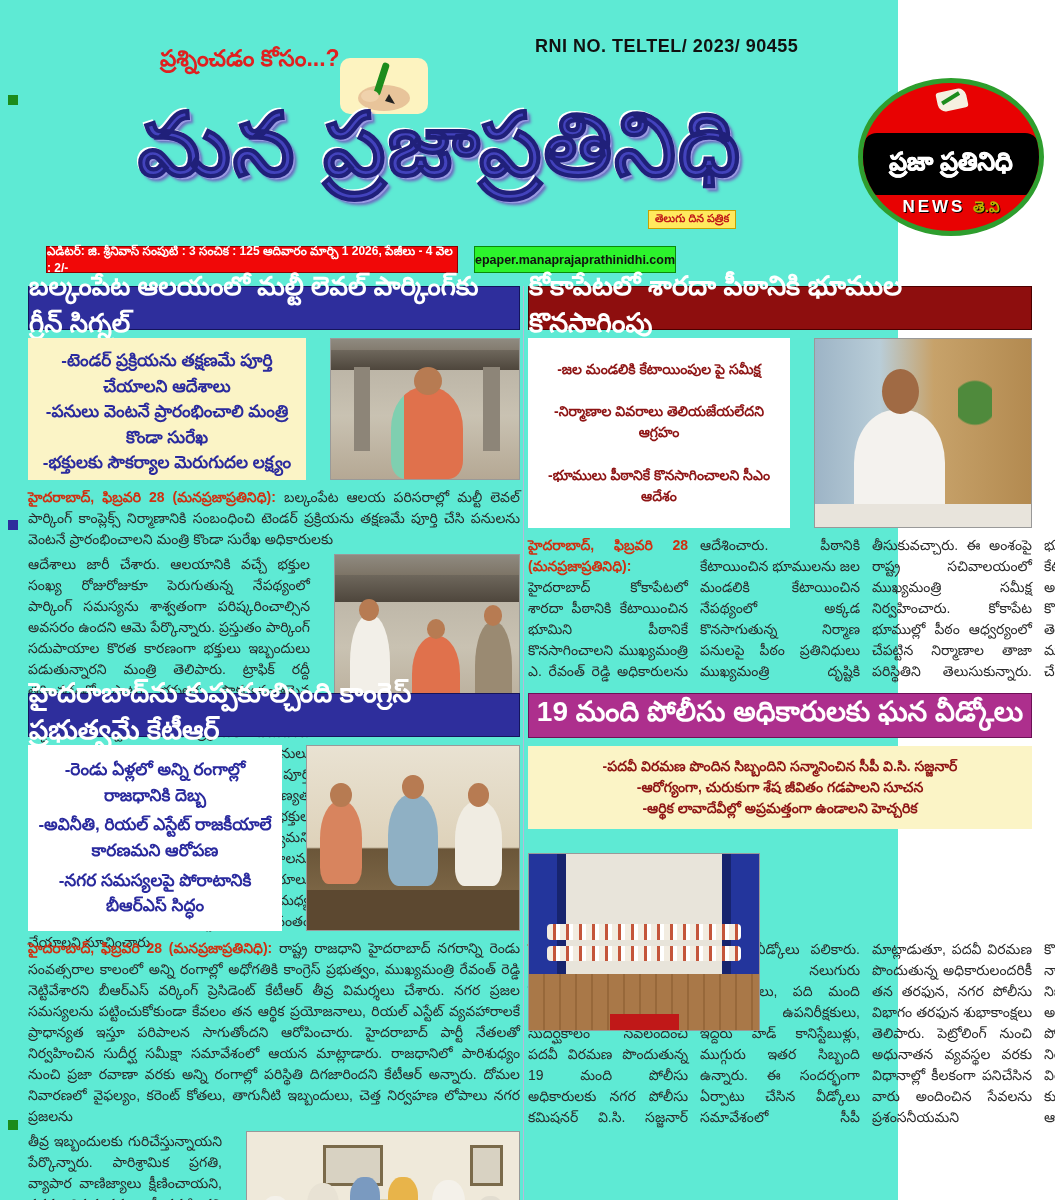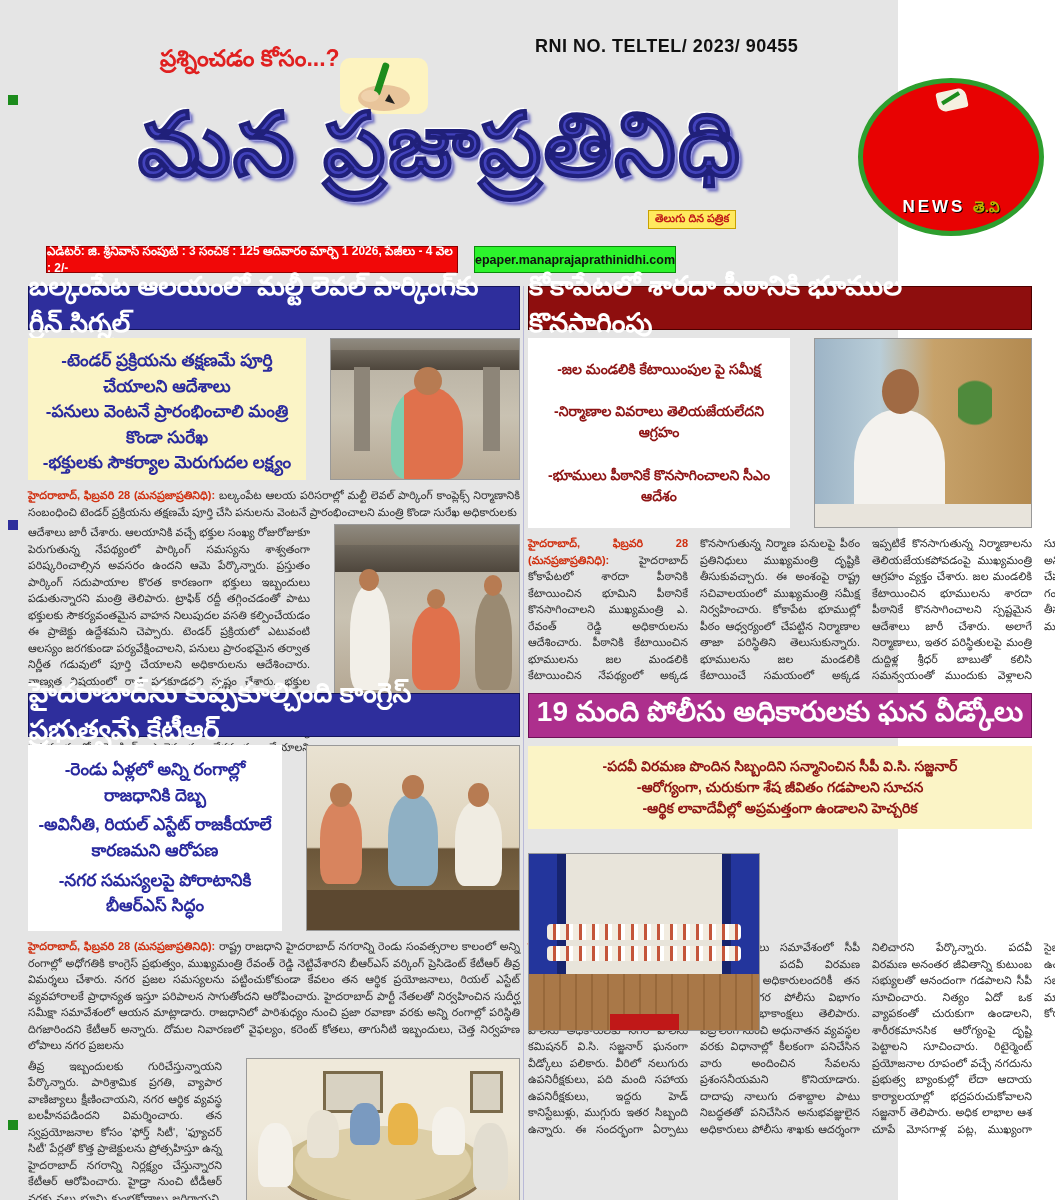--- a/index.html
+++ b/index.html
@@ -1,17 +1,17 @@
 <!DOCTYPE html>
 <html><head>
 <meta charset="utf-8">
 <style>
   * { margin:0; padding:0; box-sizing:border-box; }
   html,body { width:1055px; height:1200px; background:#fff; font-family:"Liberation Sans", sans-serif; overflow:hidden; }
-  .page { position:relative; width:898px; height:1200px; background:#e5e5e5; }
+  .page { position:relative; width:898px; height:1200px; background:#5eead4; }
 
   
   .regmark { position:absolute; width:10px; height:10px; }
   .tagline { position:absolute; left:160px; top:45px; color:#e02020; font-size:23px; font-weight:bold; }
   .rni { position:absolute; left:535px; top:36px; color:#111; font-size:18px; font-weight:bold; letter-spacing:0.5px; }
   .penbox { position:absolute; left:340px; top:58px; width:88px; height:56px; background:#fdf3c0; border-radius:10px; }
   .penbox svg { width:100%; height:100%; }
   .masthead { position:absolute; left:34px; top:86px; width:812px; text-align:center;
       font-size:88px; font-weight:900; color:#4343bd; line-height:1.35; letter-spacing:2px;
       text-shadow:-2px -2px 0 #ffffff, 2px 2px 0 #9a9ae2, 4px 4px 3px #6d6dc0; -webkit-text-stroke:1.5px #20207a; }
@@ -38,21 +38,21 @@
   .hbar-maroon { background:#8e0e0e; border:1px solid #4c0000; font-size:27px; height:44px; }
   .hbar-magenta { background:#ad2f8d; border:1px solid #6e1157; font-size:28px; height:45px; }
   .hbar-pink { background:#fb2e7e; border:1px solid #a80046; font-size:28px; height:48px; }
 
   .row { display:flex; gap:24px; margin-top:8px; }
   .bullets { flex:1; padding:10px 8px; display:flex; flex-direction:column; justify-content:space-around; text-align:center; font-weight:bold; }
   .bullets.yellow { background:#fbf4c6; }
   .bullets.bluetext { color:#2a2a9e; font-size:17px; line-height:1.5; }
   .bullets.maroontext { color:#8e1414; font-size:14px; line-height:1.5; }
 
-  .body-text { font-size:11px; line-height:1.5; color:#2b2b2b; text-align:justify; margin-top:7px; }
+  .body-text { font-size:14px; line-height:1.5; color:#2b2b2b; text-align:justify; margin-top:7px; }
   .dateline { color:#d03010; font-weight:bold; }
   .cols3 { column-count:3; column-gap:12px; }
 
   
   .photo { position:relative; overflow:hidden; border:1px solid #999; flex-shrink:0; }
   .ph-construct { background:linear-gradient(180deg,#8f8a80 0%,#7d7466 12%,#b9b2a4 13%,#c9c2b2 55%,#b5a894 100%); }
   .ph-beam { position:absolute; left:0; top:8%; width:100%; height:14%; background:linear-gradient(180deg,#6e675c,#4e463c); }
   .ph-pillar { position:absolute; width:9%; height:60%; top:20%; background:#8d8578; }
   .fig { position:absolute; border-radius:45% 45% 20% 20%; }
   .fig-head { position:absolute; border-radius:50%; background:#b77b52; }
@@ -82,20 +82,23 @@
       <polygon points="49,36 55,46 45,43" fill="#222"></polygon>
       <ellipse cx="30" cy="38" rx="9" ry="6" fill="#f0d2ac"></ellipse>
     </svg>
   </div>
 
   <div class="masthead">మన ప్రజాప్రతినిధి</div>
   <div class="masthead-sub">తెలుగు దిన పత్రిక</div>
 
   <div class="logo">
     <div class="logo-pen"></div>
+    <div class="logo-band">
+      <span>ప్రజా ప్రతినిధి</span>
+    </div>
     <div class="logo-news">
       <span>NEWS</span>
       <b>తె.వి</b>
     </div>
   </div>
 
   <div class="infobar-red">ఎడిటర్: జి. శ్రీనివాస్  సంపుటి : 3  సంచిక : 125  ఆదివారం మార్చి 1 2026, పేజీలు - 4  వెల : 2/-</div>
   <div class="infobar-green">epaper.manaprajaprathinidhi.com</div>
 
   <div class="vdivider"></div>

